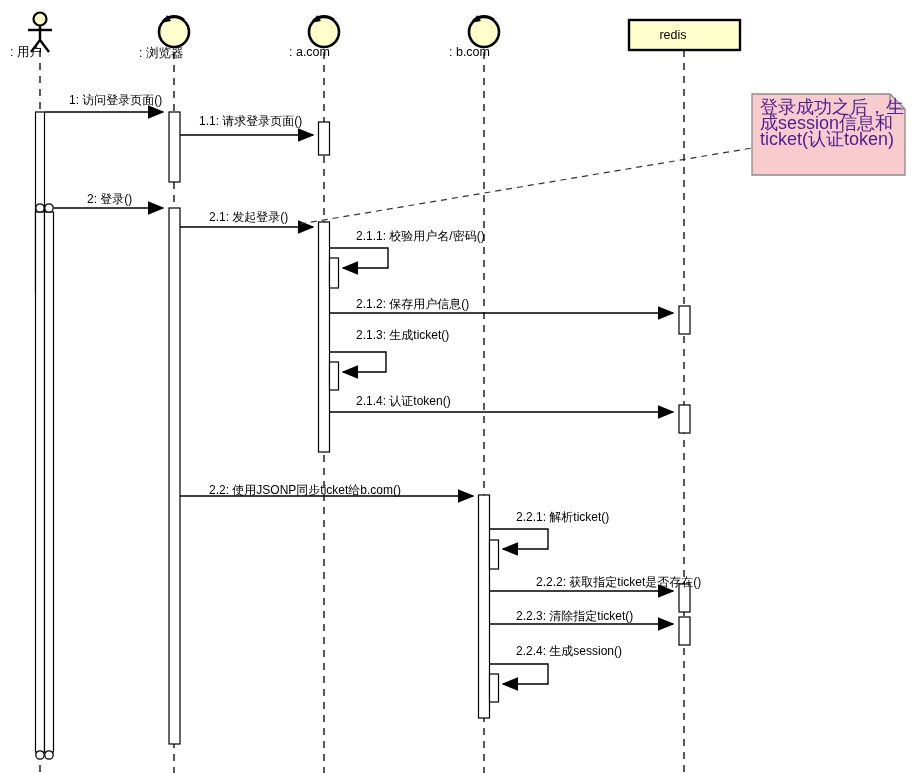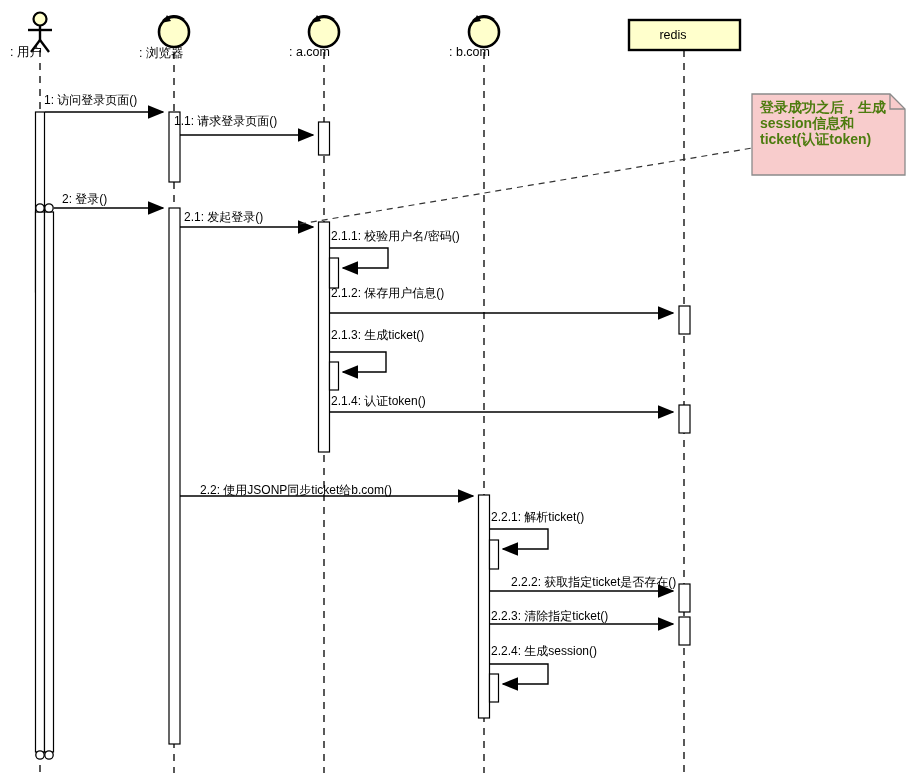--- a/index.html
+++ b/index.html
@@ -1,21 +1,21 @@
 <!DOCTYPE html>
 <html><head>
 <meta charset="utf-8">
 <style>
   html,body{margin:0;padding:0;background:#ffffff;}
   body{width:922px;height:773px;font-family:"Liberation Sans","DejaVu Sans",sans-serif;}
   #canvas{position:relative;width:922px;height:773px;overflow:hidden;background:#fff;}
   #svgroot{position:absolute;left:0;top:0;}
-  .lbl{position:absolute;font-size:12px;color:#000;white-space:nowrap;line-height:13px;}
+  .lbl{position:absolute;font-size:12px;color:#000;white-space:nowrap;line-height:13px;margin-left:25px;}
   .hdr-lbl{position:absolute;font-size:12.5px;color:#000;white-space:nowrap;}
-  .note-text{position:absolute;font-size:14px;color:#4d7c0f;line-height:16px;width:146px;font-weight:bold;}
+  .note-text{position:absolute;font-size:18px;color:#4c1d95;line-height:16px;width:146px;}
   .redis-lbl{position:absolute;font-size:12.5px;color:#000;text-align:center;width:88px;}
 </style>
 </head>
 <body>
 
 <div id="canvas">
 
   <svg id="svgroot" width="922" height="773" xmlns="http://www.w3.org/2000/svg">
     <defs>
       <marker id="solidArrow" viewBox="0 0 12 10" refX="11" refY="5" markerWidth="12" markerHeight="10" orient="auto-start-reverse">
@@ -157,24 +157,24 @@
   <div class="hdr-lbl" style="left:139px;top:45px; width:70px;">: 浏览器</div>
   <div class="hdr-lbl" style="left:289px;top:45px; width:70px;">: a.com</div>
   <div class="hdr-lbl" style="left:449px;top:45px; width:70px;">: b.com</div>
   <div class="redis-lbl" style="left:629px;top:28px;">redis</div>
 
   <div class="lbl" style="left:44px; top:94px;">1: 访问登录页面()</div>
   <div class="lbl" style="left:174px;top:115px;">1.1: 请求登录页面()</div>
   <div class="lbl" style="left:62px; top:193px;">2: 登录()</div>
   <div class="lbl" style="left:184px;top:211px;">2.1: 发起登录()</div>
   <div class="lbl" style="left:331px;top:230px;">2.1.1: 校验用户名/密码()</div>
-  <div class="lbl" style="left:331px;top:287px;text-align:center;">2.1.2: 保存用户信息()</div>
+  <div class="lbl" style="left:331px;top:298px;text-align:center;">2.1.2: 保存用户信息()</div>
   <div class="lbl" style="left:331px;top:329px;">2.1.3: 生成ticket()</div>
   <div class="lbl" style="left:331px;top:395px;">2.1.4: 认证token()</div>
-  <div class="lbl" style="left:200px;top:484px;">2.2: 使用JSONP同步ticket给b.com()</div>
+  <div class="lbl" style="left:184px;top:484px;">2.2: 使用JSONP同步ticket给b.com()</div>
   <div class="lbl" style="left:491px;top:511px;">2.2.1: 解析ticket()</div>
   <div class="lbl" style="left:491px;top:576px;padding-left:20px;">2.2.2: 获取指定ticket是否存在()</div>
   <div class="lbl" style="left:491px;top:610px;">2.2.3: 清除指定ticket()</div>
   <div class="lbl" style="left:491px;top:645px;">2.2.4: 生成session()</div>
 
   <div class="note-text" style="left:760px;top:99px;">登录成功之后，生成session信息和ticket(认证token)</div>
 
 </div>
 
 </body></html>

